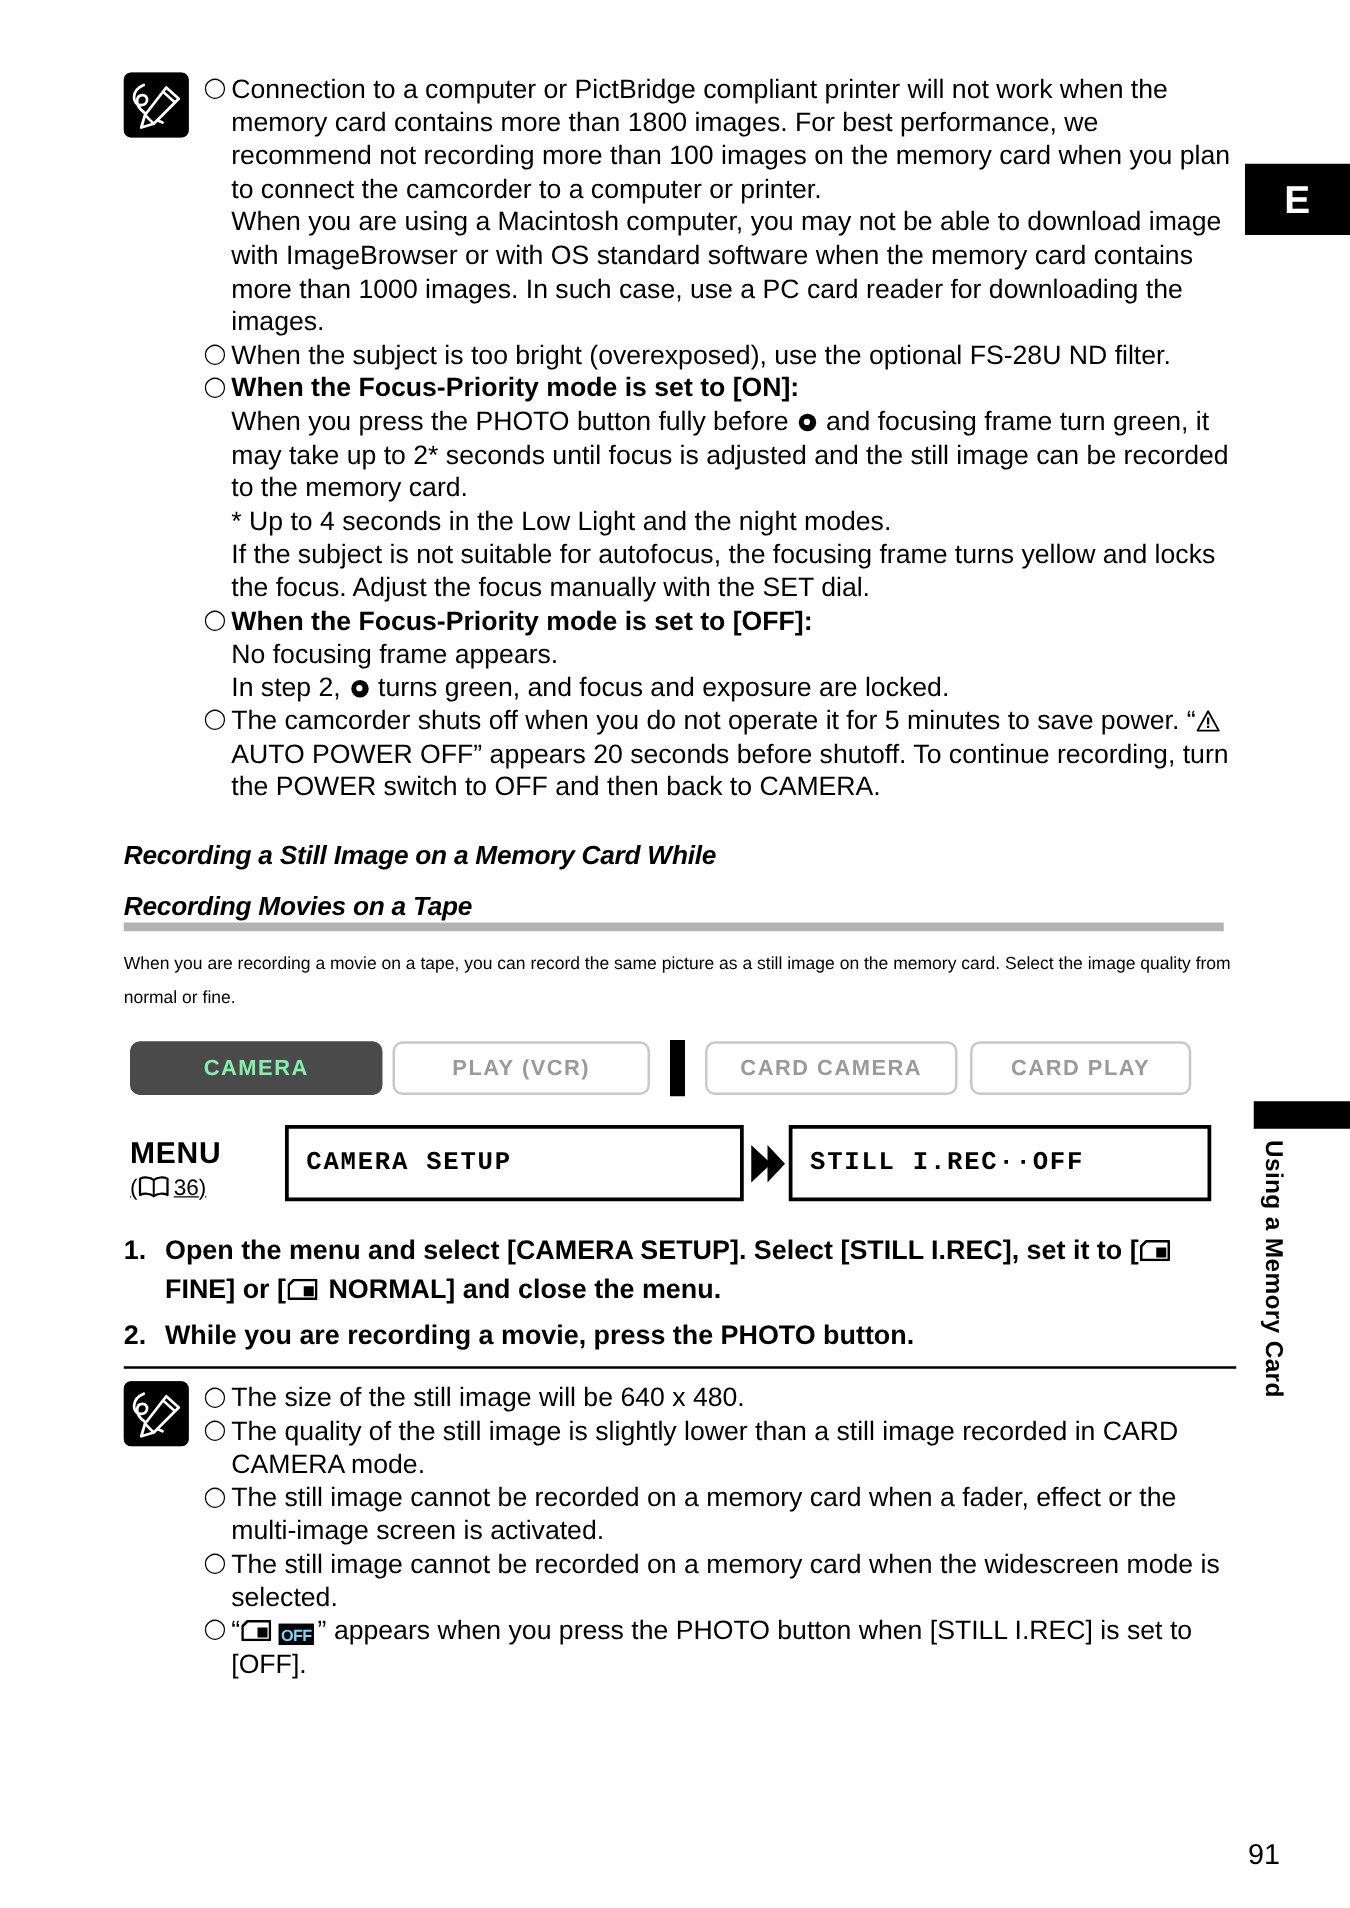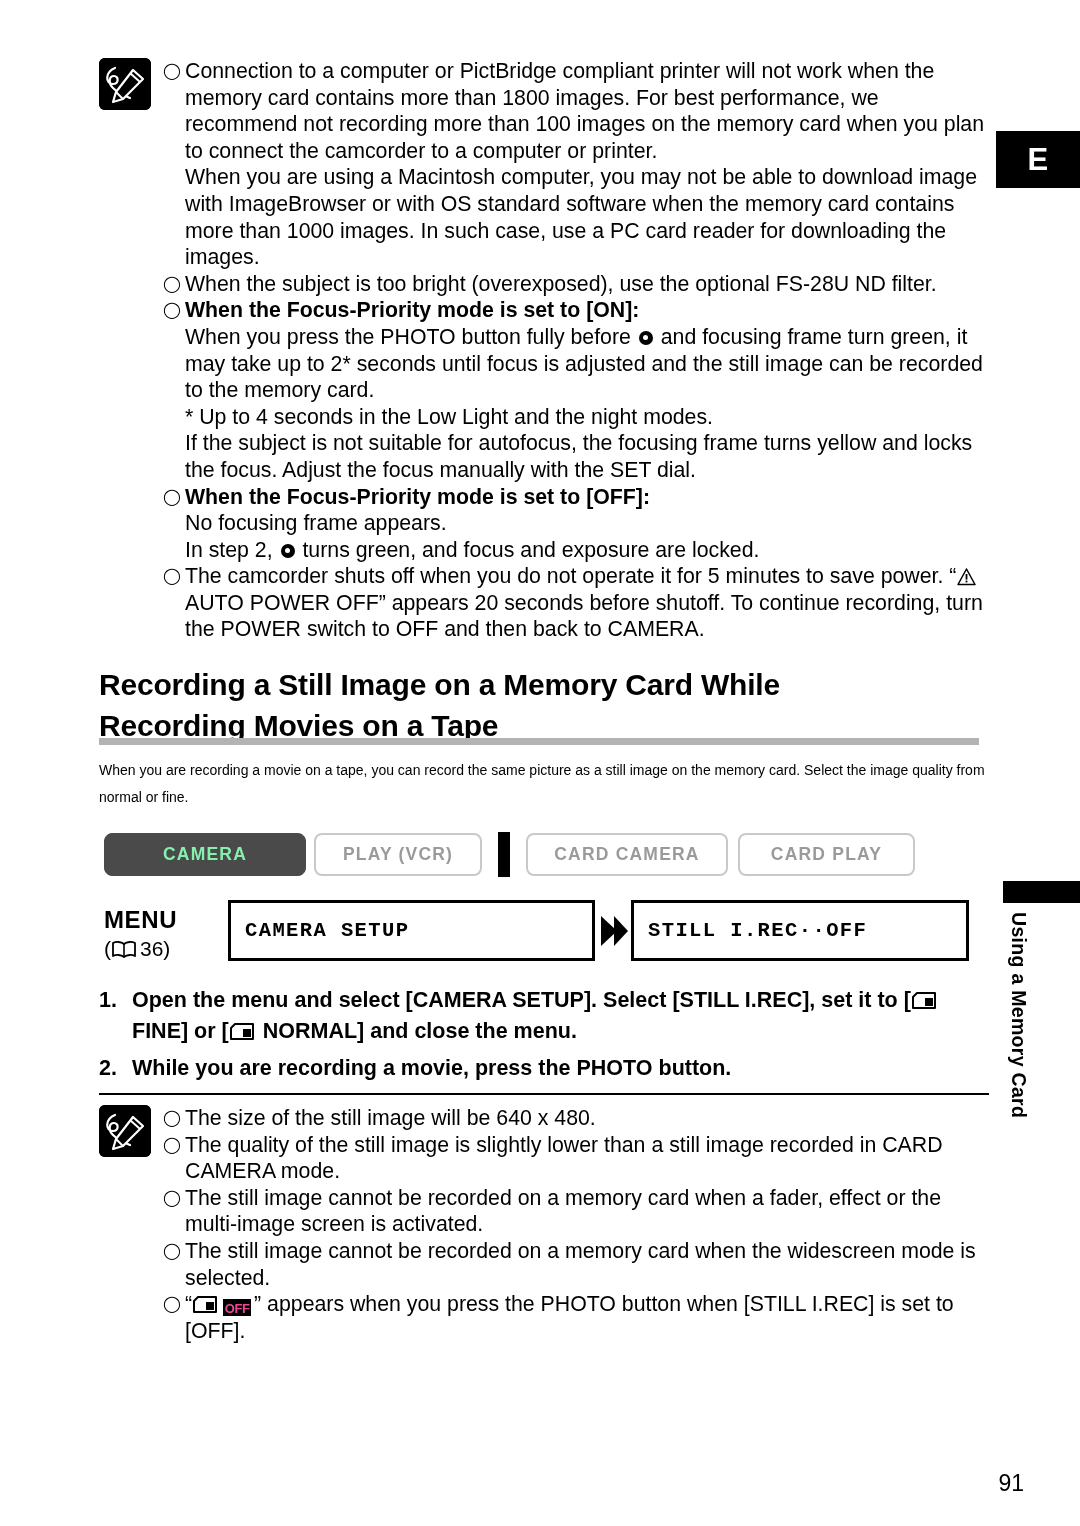--- a/index.html
+++ b/index.html
@@ -68,68 +68,69 @@
     display: inline-block; width: 19px; height: 18px;
     vertical-align: -3px; margin: 0 1px;
   }
   .ico-card {
     display: inline-block; width: 24px; height: 17px;
     vertical-align: -2px; margin: 0 3px 0 1px;
   }
   .ico-offbadge {
     display: inline-block; width: 28px; height: 17px;
     vertical-align: -2px; margin: 0 3px;
-    background: #000; color: #ec4899;
+    background: #000; color: #7dd3fc;
     font-size: 13px; font-weight: bold;
     font-family: "Liberation Sans", sans-serif;
     text-align: center; line-height: 17px;
     letter-spacing: -0.5px;
     border: 1px solid #000;
   }
   .ico-book {
     display: inline-block; width: 26px; height: 19px;
     vertical-align: -3px; margin-right: 3px;
   }
 
   
   .heading {
     position: absolute; left: 99px; top: 664px; width: 880px;
   }
   .heading-line {
-    font-size: 30px; font-weight: bold; line-height: 41px;
+    font-size: 21px; font-weight: bold; line-height: 41px;
     letter-spacing: -0.2px;
+    font-style: italic;
   }
   .heading-rule {
     position: absolute; left: 99px; top: 738px;
     width: 880px; height: 7px; background: #b3b3b3;
   }
   .intro {
     position: absolute; left: 99px; top: 757px; width: 890px;
     font-size: 14px; line-height: 27px;
   }
 
   
   .modes { position: absolute; left: 104px; top: 832px; display: flex; align-items: center; }
   .mode-btn {
     height: 43px; border-radius: 8px;
     display: flex; align-items: center; justify-content: center;
     font-size: 17.5px; font-weight: bold; letter-spacing: 1.2px;
   }
   .mode-btn.active { background: #4a4a4a; color: #86efac; border: 1px solid #4a4a4a; width: 202px; }
   .mode-btn.inactive { background: #fff; color: #9a9a9a; border: 2px solid #c9c9c9; }
-  .m-play { width: 168px; margin-left: 8px; }
+  .m-play { width: 206px; margin-left: 8px; }
   .mode-sep { width: 12px; height: 45px; background: #000; margin: 0 16px; }
   .m-cardcam { width: 202px; }
   .m-cardplay { width: 177px; margin-left: 10px; }
 
   
   .menu-row { position: absolute; left: 104px; top: 900px; display: flex; align-items: flex-end; }
   .menu-label { width: 124px; padding-top: 2px; }
   .menu-label .mtitle { font-size: 24px; font-weight: bold; letter-spacing: 0.6px; }
-  .menu-label .mref { font-size: 21px; margin-top: 3px; }
+  .menu-label .mref { font-size: 18px; margin-top: 3px; text-decoration: underline; }
   .menu-box {
     border: 3px solid #000; background: #fff;
     height: 61px; display: flex; align-items: center;
     padding-left: 14px;
     font-family: "Liberation Mono", monospace;
     font-size: 20.5px; font-weight: bold; letter-spacing: 1.4px;
   }
   .mb1 { width: 367px; }
   .mb2 { width: 338px; }
   .menu-arrow { width: 36px; height: 61px; display: flex; align-items: center; justify-content: center; }

